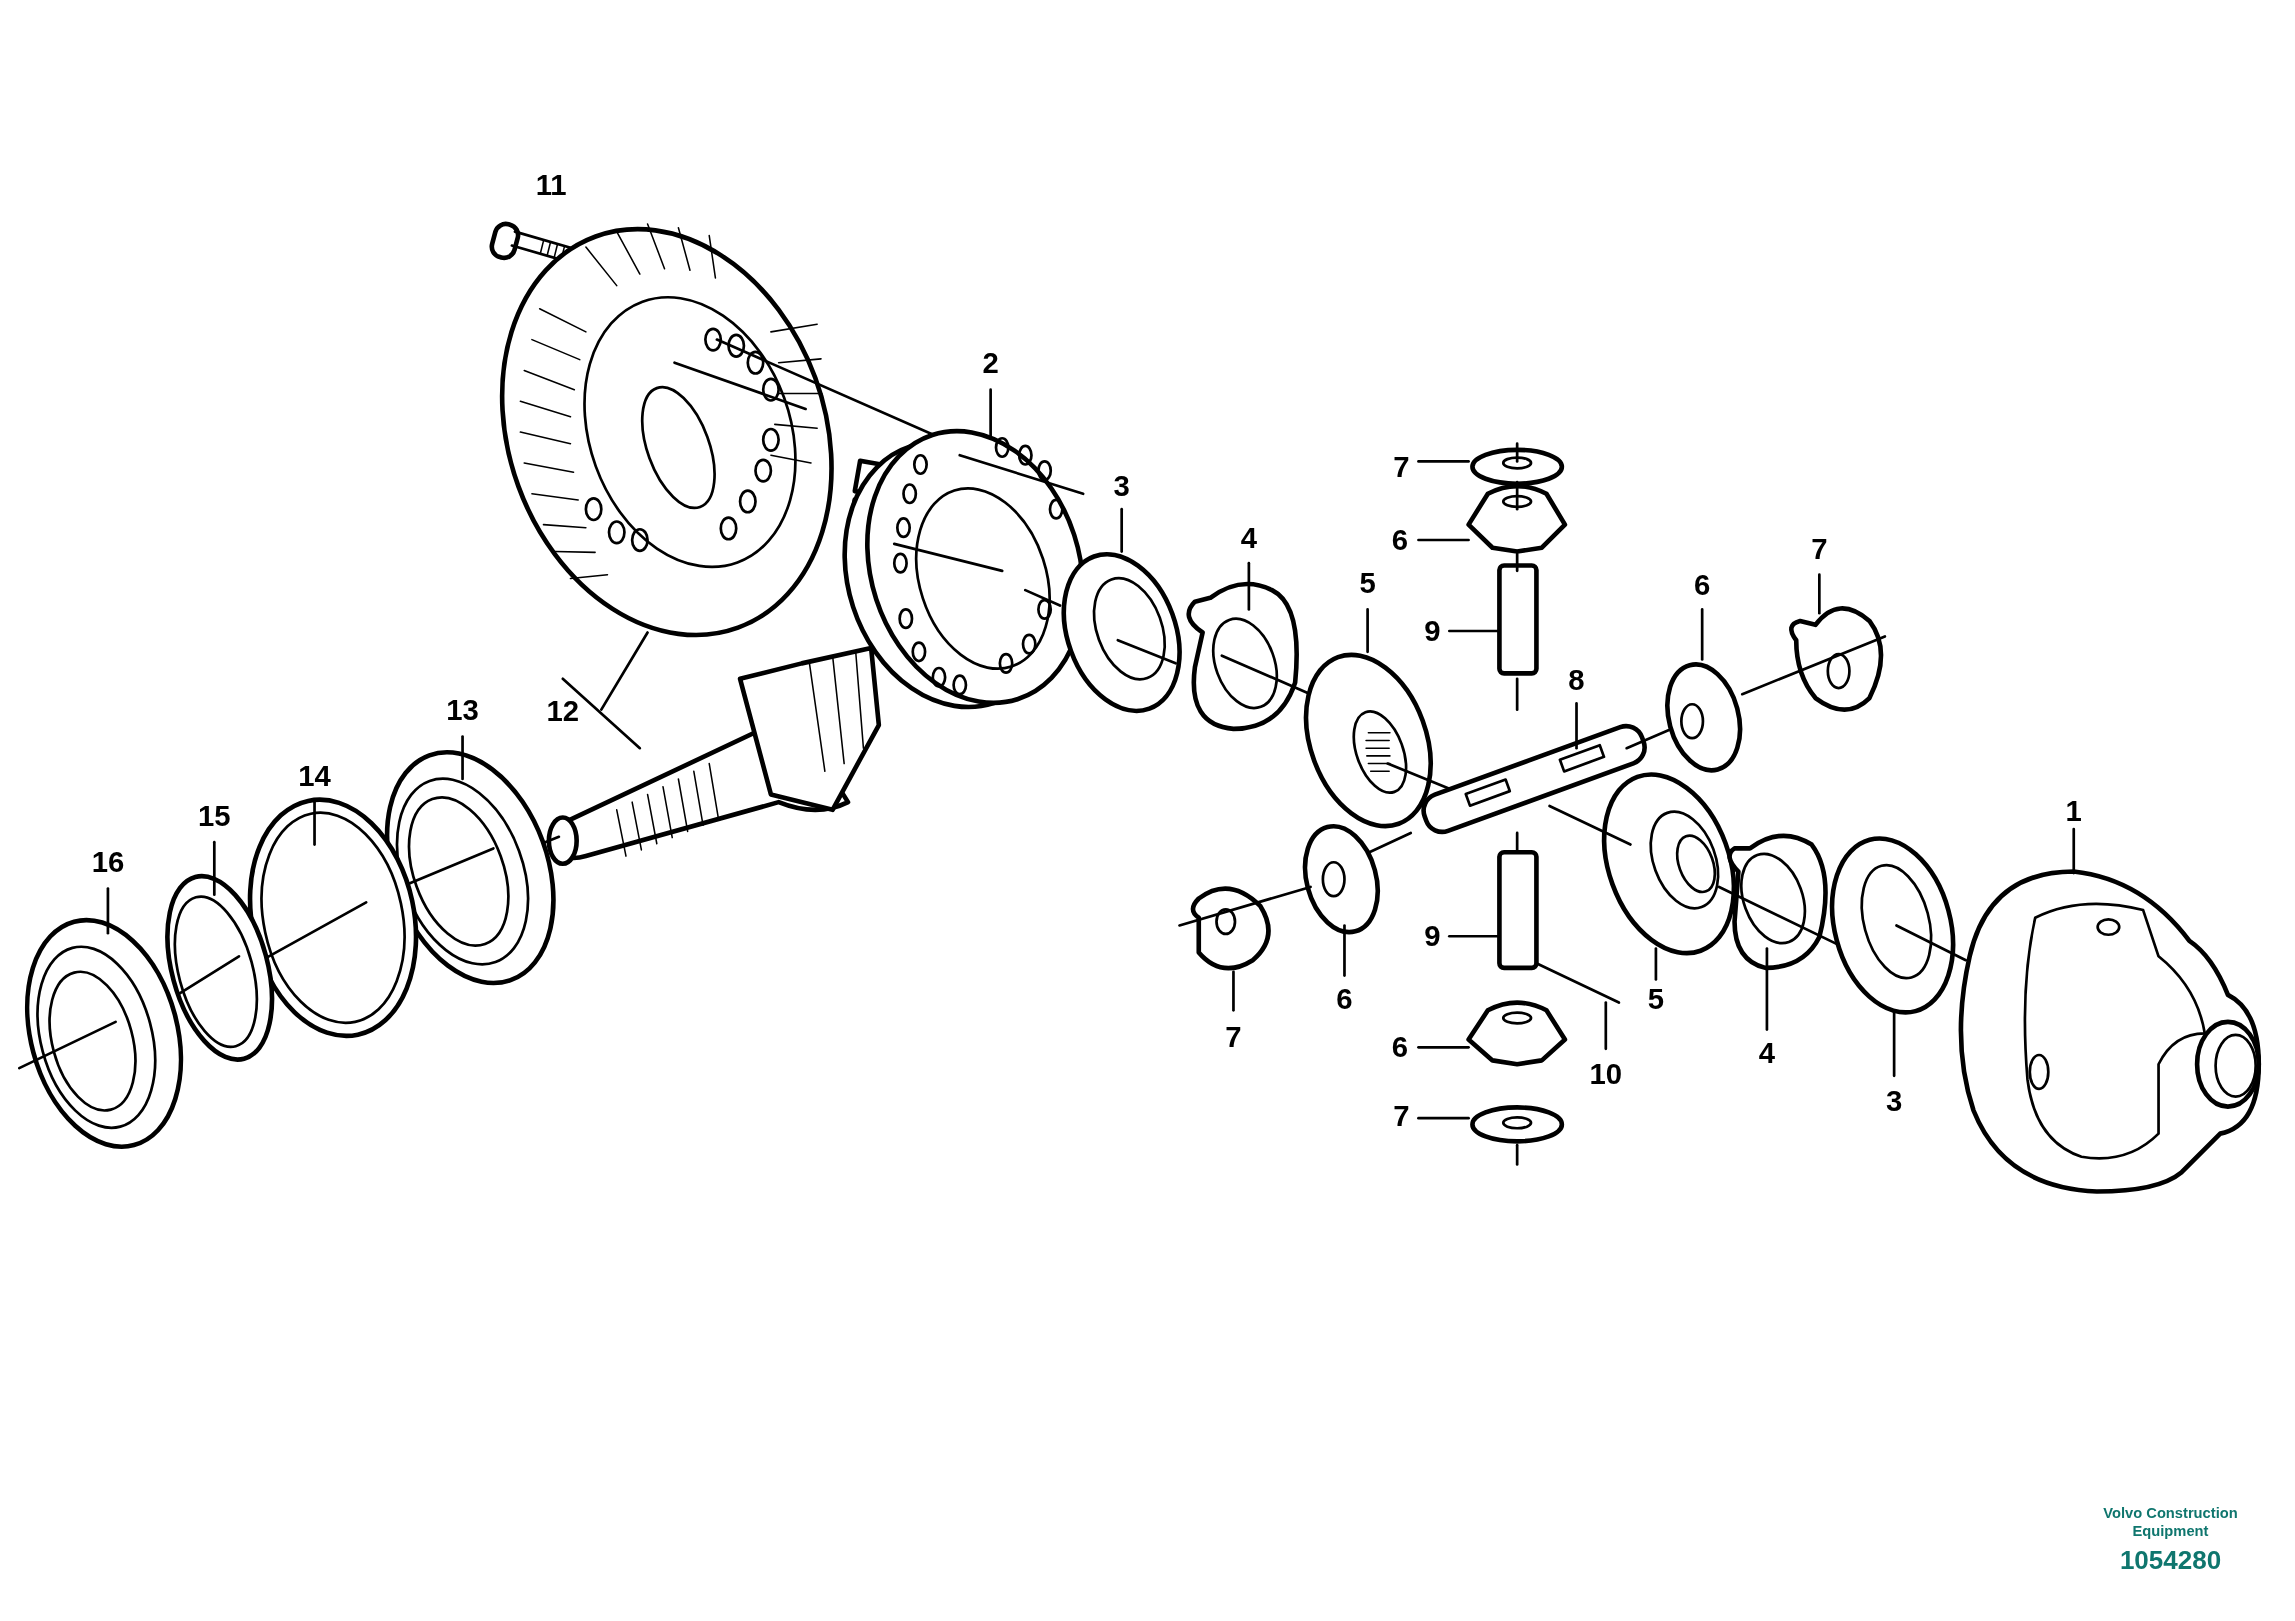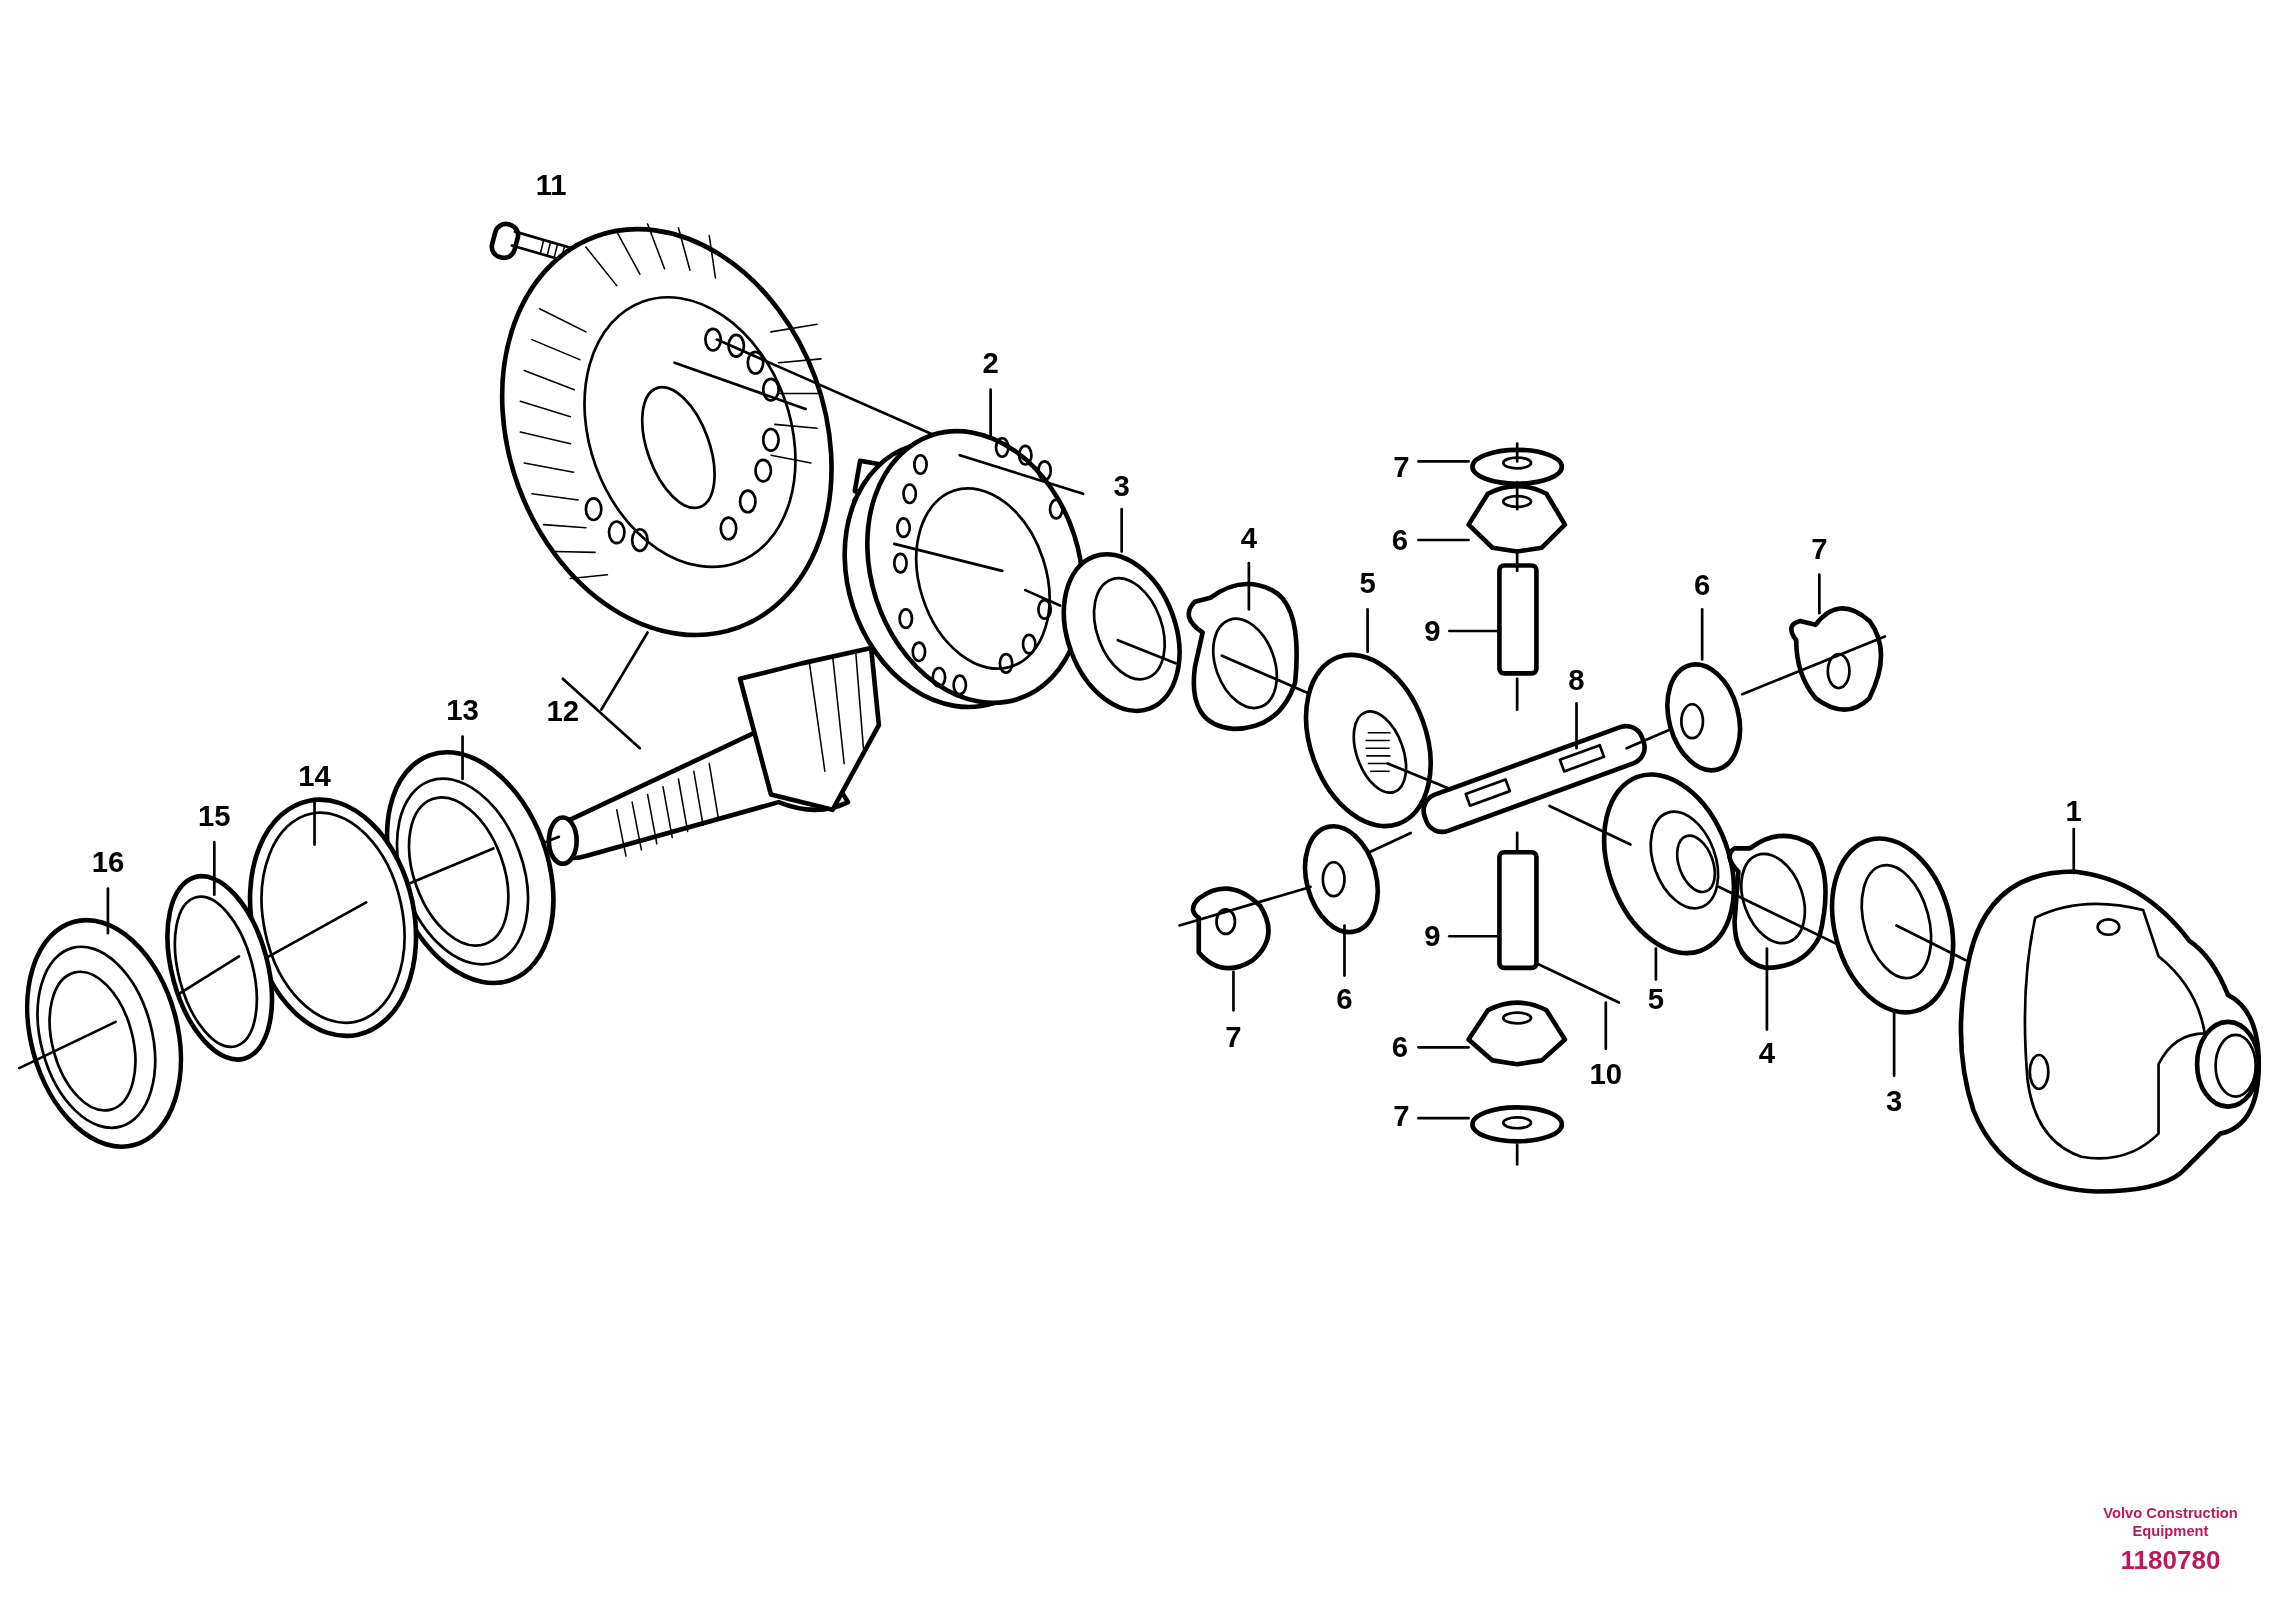--- a/index.html
+++ b/index.html
@@ -2,21 +2,21 @@
 <html style="font-size:12.3px"><head>
 <meta charset="utf-8">
 <style>
   html, body { margin:0; padding:0; background:#ffffff; }
   body { width:2295px; height:1622px; position:relative; overflow:hidden; font-family:"Liberation Sans", sans-serif; }
   #diagram { position:absolute; left:0; top:0; width:2295px; height:1622px; }
   .ln { stroke:#000; fill:none; stroke-width:3.5; stroke-linecap:round; stroke-linejoin:round; }
   .lnt { stroke:#000; fill:none; stroke-width:2; stroke-linecap:round; }
   .lnb { stroke:#000; fill:#fff; stroke-width:6; stroke-linejoin:round; }
   .callout { font-family:"Liberation Sans", sans-serif; font-weight:bold; font-size:38px; fill:#000; }
-  .credit { position:absolute; text-align:center; font-family:"Liberation Sans", sans-serif; color:#be185d; }
+  .credit { position:absolute; text-align:center; font-family:"Liberation Sans", sans-serif; color:#0f766e; }
   .credit .org { font-size:14.7px; font-weight:bold; line-height:18px; }
   .credit .num { font-size:26px; font-weight:bold; margin-top:4.6px; }
 </style>
 </head>
 <body>
 
 <svg id="diagram" viewBox="0 0 2977 2103" xmlns="http://www.w3.org/2000/svg">
 
   <g>
     <rect class="lnb" x="640" y="290" width="30" height="44" rx="14" transform="rotate(15 655 312)"></rect>
@@ -274,15 +274,15 @@
     <text class="callout" x="600" y="933" text-anchor="middle">13</text>
     <text class="callout" x="408" y="1019" text-anchor="middle">14</text>
     <text class="callout" x="278" y="1071" text-anchor="middle">15</text>
     <text class="callout" x="140" y="1131" text-anchor="middle">16</text>
   </g>
 </svg>
 
 <div class="credit" style="left:2082px; top:1504px; width:177px;">
   <div class="org">Volvo Construction</div>
   <div class="org">Equipment</div>
-  <div class="num">1180780</div>
+  <div class="num">1054280</div>
 </div>
 
 
 </body></html>

